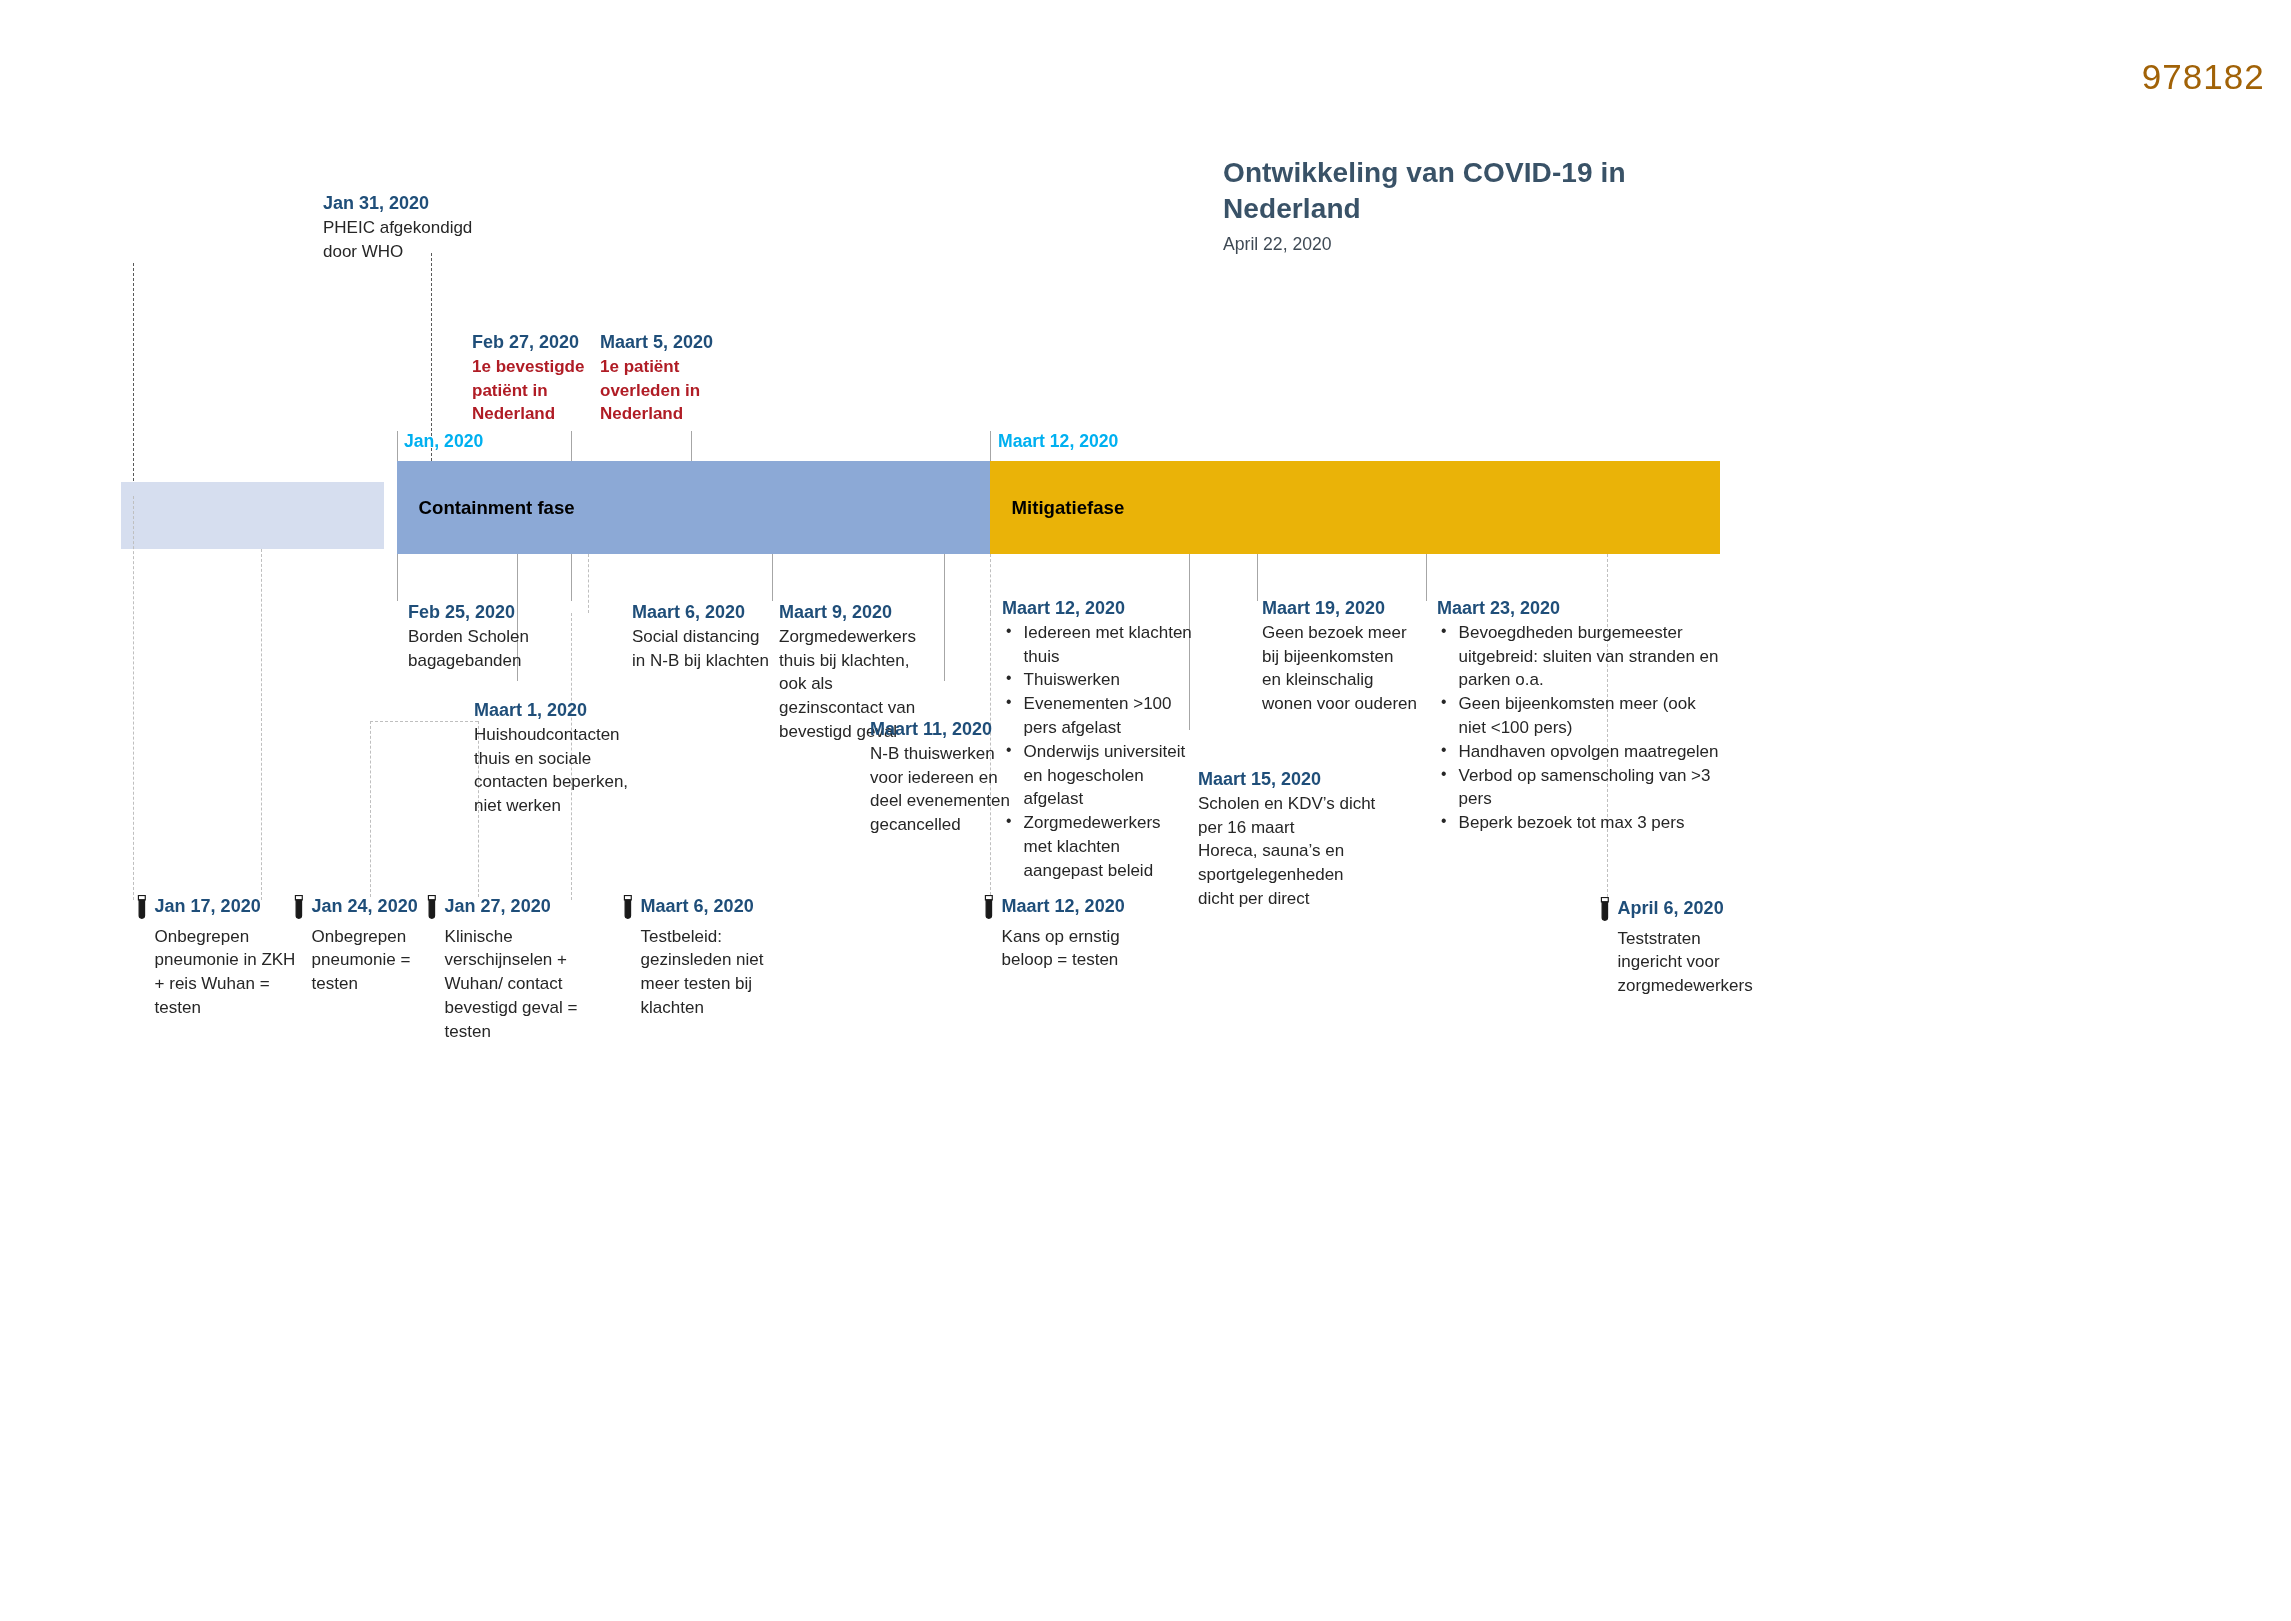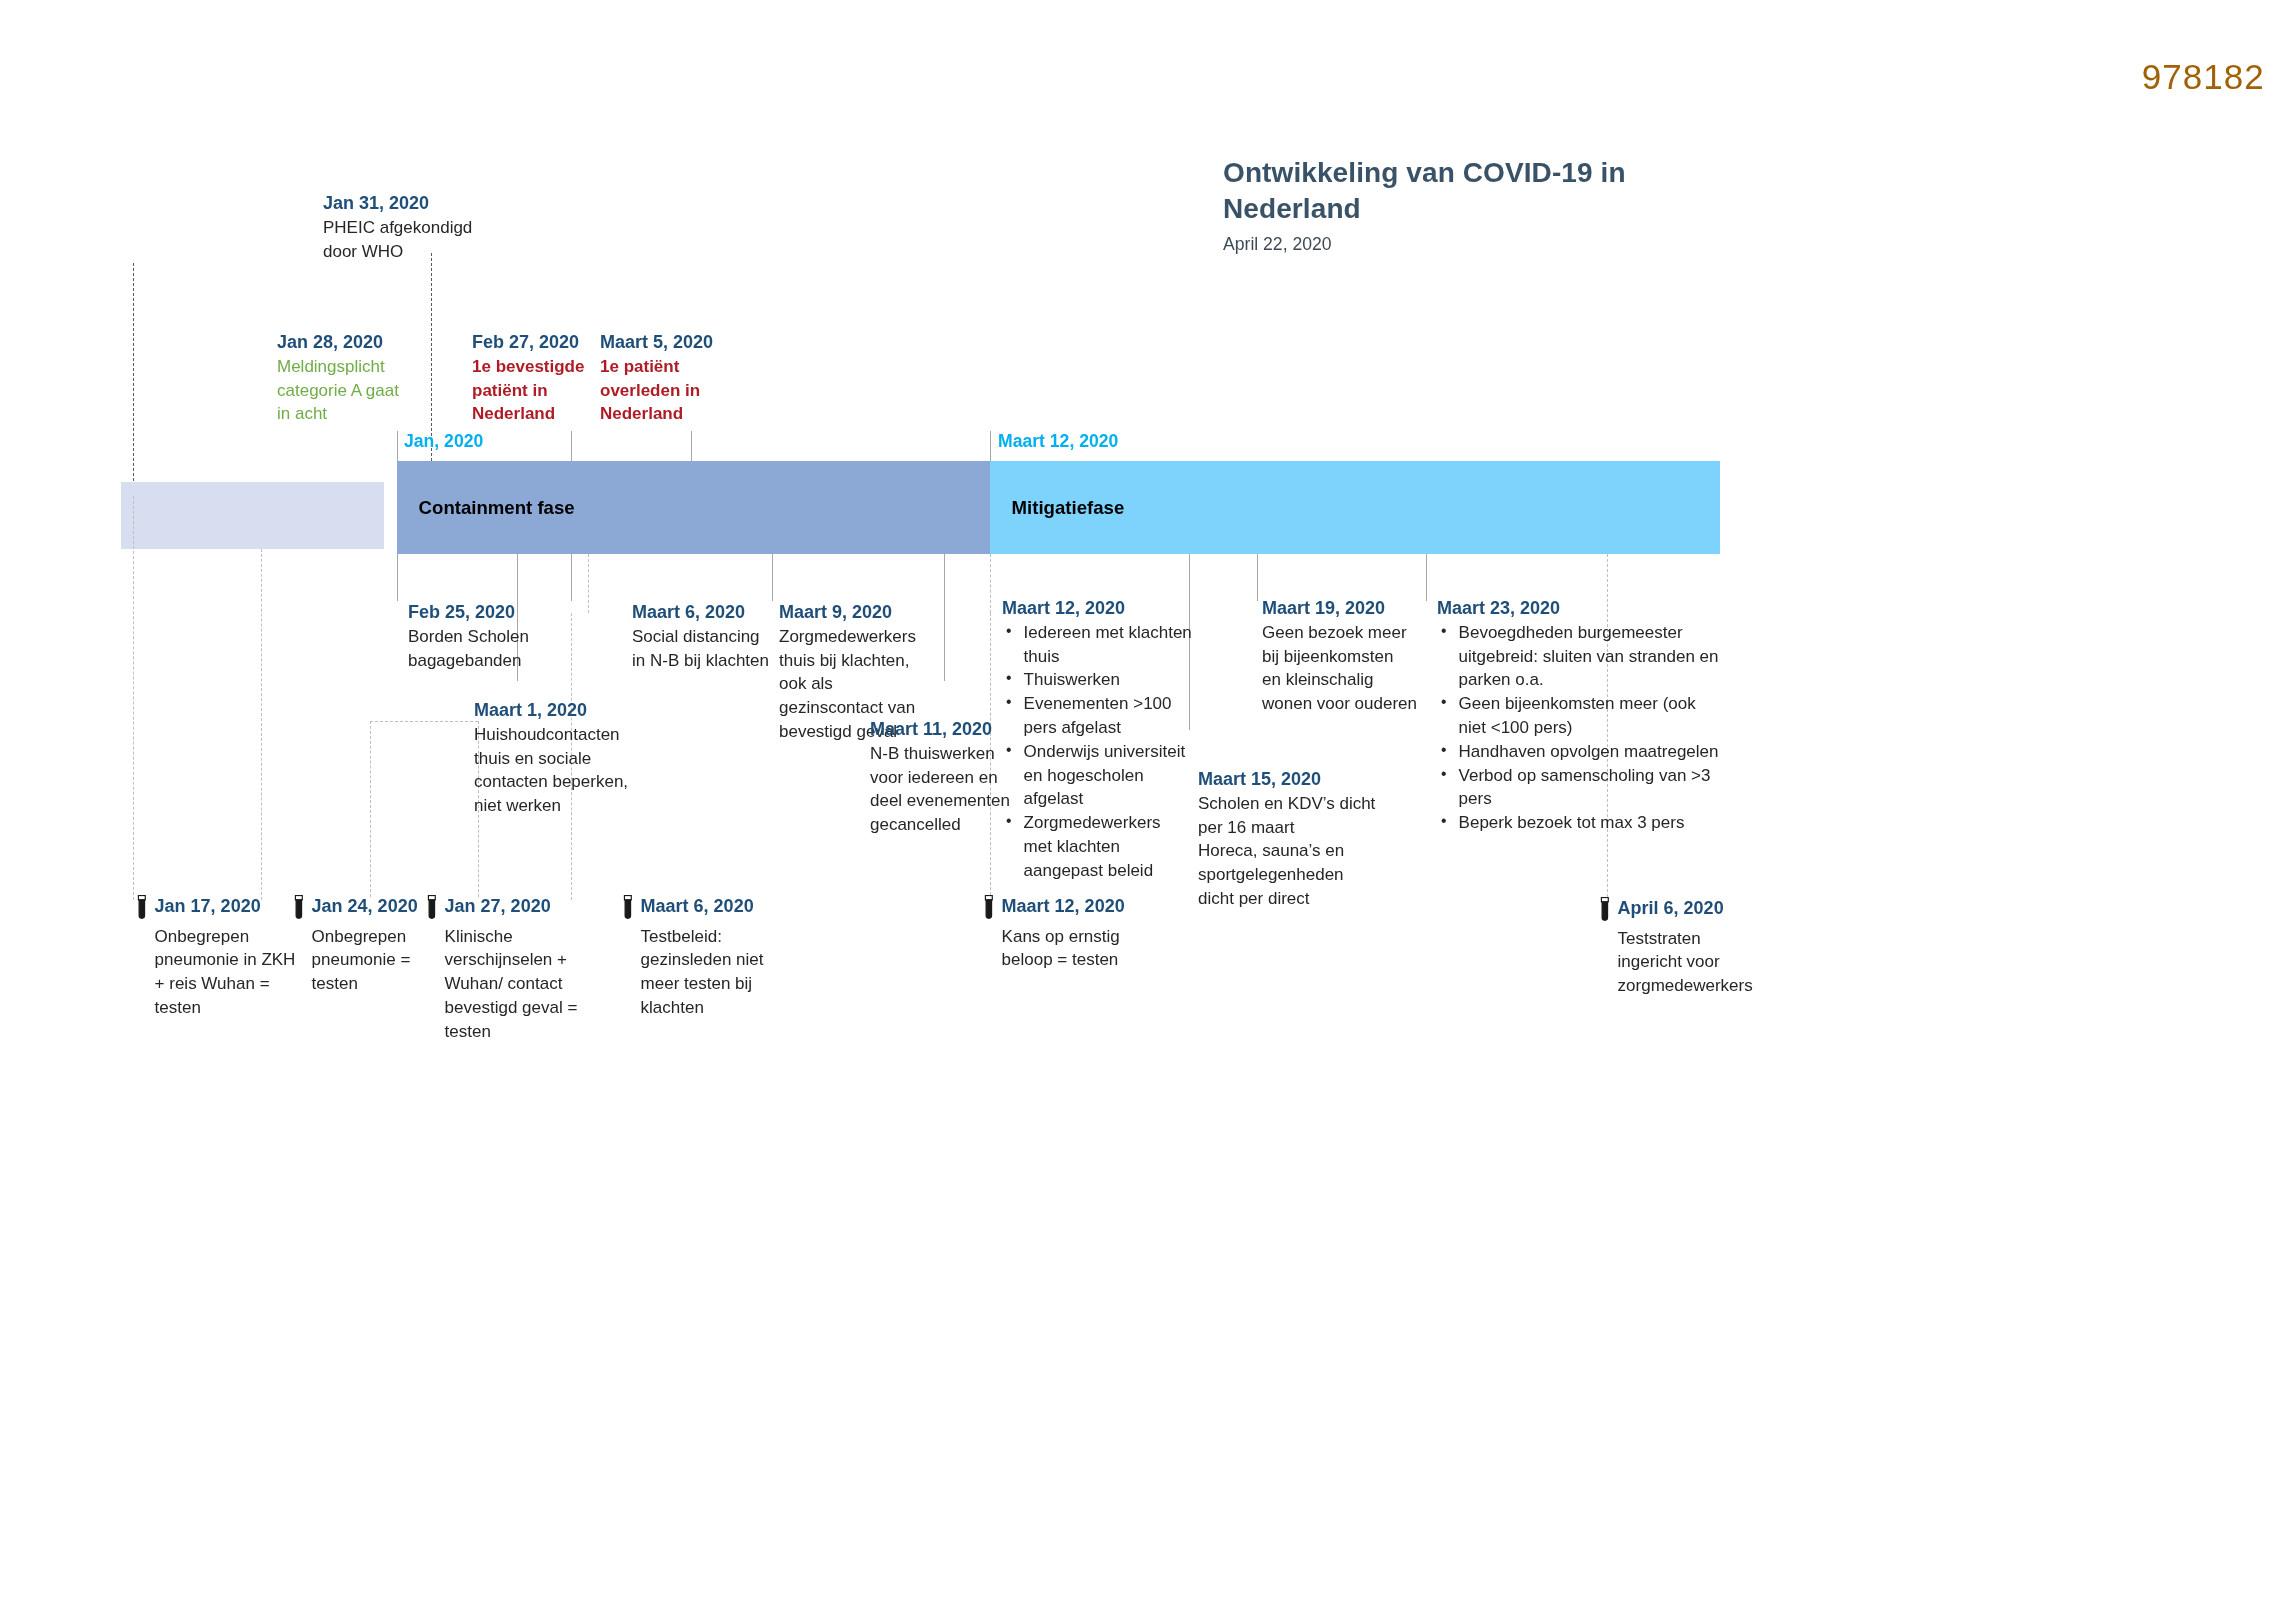--- a/index.html
+++ b/index.html
@@ -99,21 +99,21 @@
     color: #000000;
     padding-left: 21.6px;
   }
   .bar-prelude {
     background: #D6DEEF;
   }
   .bar-containment {
     background: #8CA9D6;
   }
   .bar-mitigation {
-    background: #7dd3fc;
+    background: #eab308;
   }
   .phase-tag {
     position: absolute;
     font-size: 17.6px;
     font-weight: bold;
     color: #00B0F0;
     white-space: nowrap;
   }
   
   .vline {
@@ -200,28 +200,20 @@
 
 
   <div class="callout" style="left:323px; top:191px; width:196px;">
     <div class="co-date">Jan 31, 2020</div>
     <div class="co-body">
       <div>PHEIC afgekondigd</div>
       <div>door WHO</div>
     </div>
   </div>
 
-  <div class="callout" style="left:277px; top:330px; width:176px;">
-    <div class="co-date">Jan 28, 2020</div>
-    <div class="co-body green">
-      <div>Meldingsplicht</div>
-      <div>categorie A gaat</div>
-      <div>in acht</div>
-    </div>
-  </div>
 
   <div class="callout" style="left:472px; top:330px; width:137px;">
     <div class="co-date">Feb 27, 2020</div>
     <div class="co-body red">
       <div>1e bevestigde</div>
       <div>patiënt in</div>
       <div>Nederland</div>
     </div>
   </div>
 

